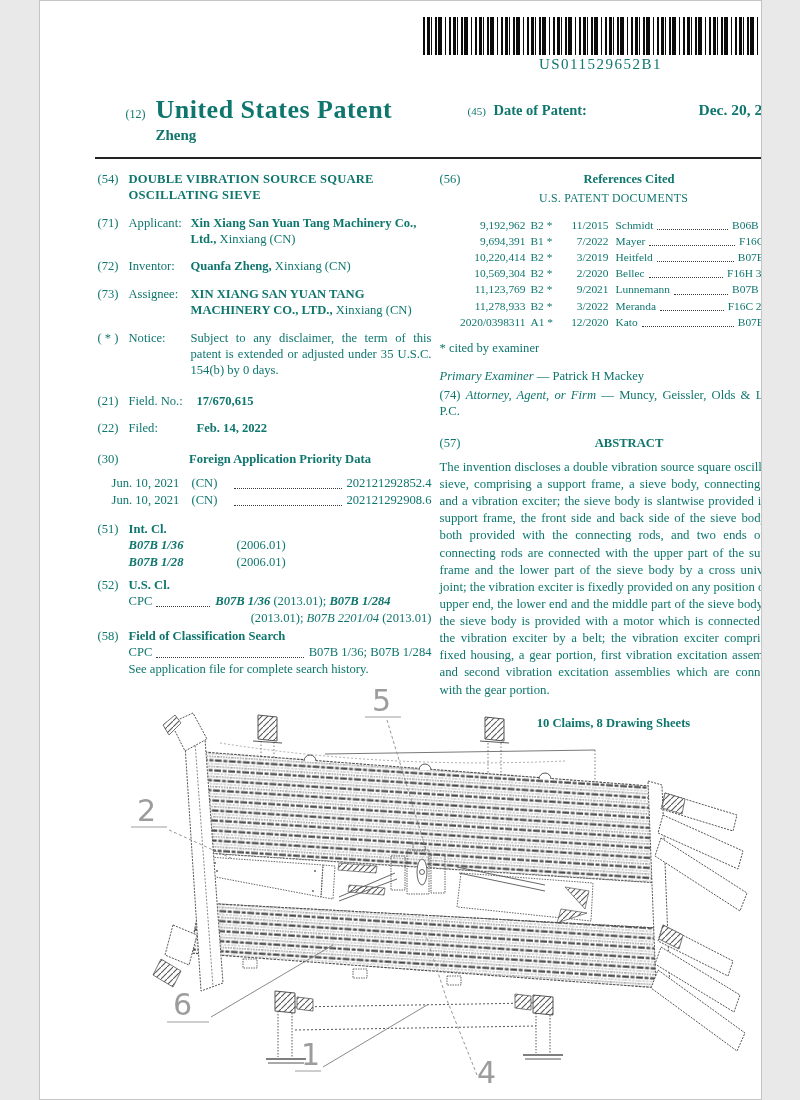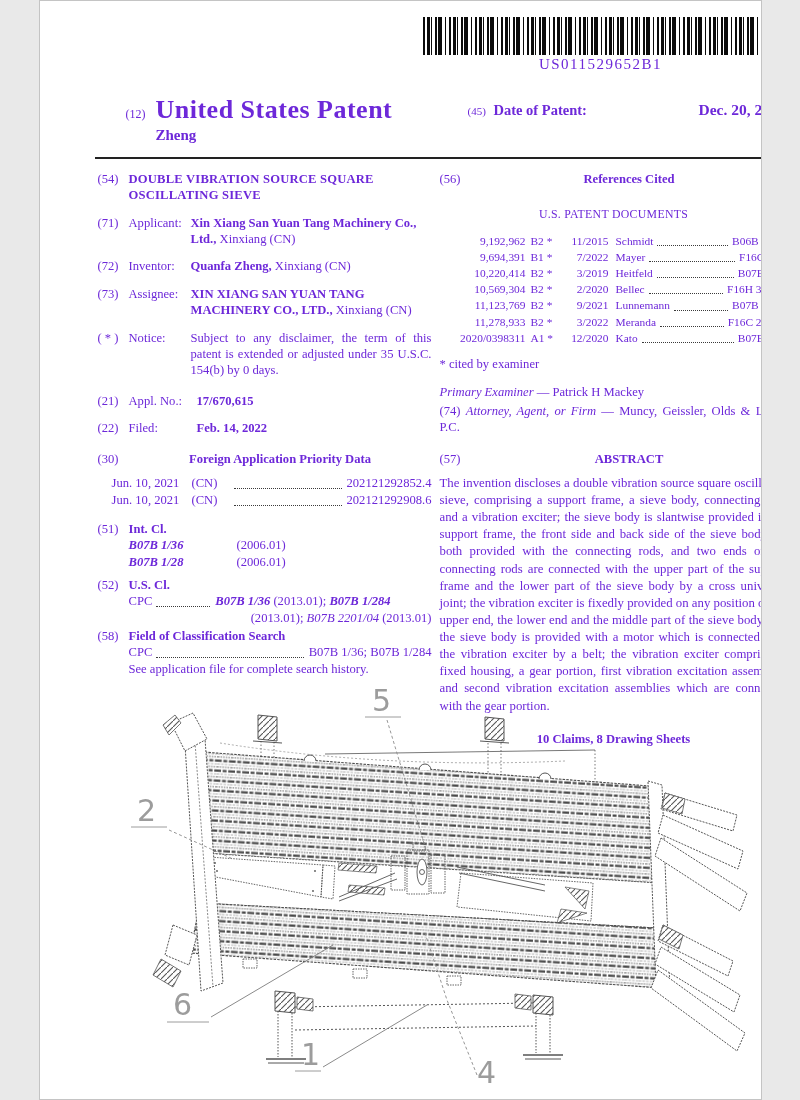--- a/index.html
+++ b/index.html
@@ -1,19 +1,19 @@
 <!DOCTYPE html>
 <html><head>
 <meta charset="utf-8">
 <style>
   html,body{margin:0;padding:0;background:#e9e9e9;}
   .page{
     position:relative;width:723px;height:1100px;margin:0 auto;
     background:#fff;border:1px solid #c4c4c4;box-sizing:border-box;
-    font-family:"Liberation Serif", serif;color:#6d28d9;overflow:hidden;
+    font-family:"Liberation Serif", serif;color:#0f766e;overflow:hidden;
   }
   
   .barcode-wrap{position:absolute;left:383px;top:16px;width:356px;text-align:center;}
   .barcode{
     height:38px;width:356px;
     background:repeating-linear-gradient(90deg,
       #0b0b0b 0 2px,#fff 2px 4px,#0b0b0b 4px 7px,#fff 7px 8px,
       #0b0b0b 8px 9px,#fff 9px 12px,#0b0b0b 12px 14px,#fff 14px 15px,
       #0b0b0b 15px 19px,#fff 19px 22px,#0b0b0b 22px 23px,#fff 23px 26px);
   }
@@ -143,21 +143,21 @@
       <span class="tag">( * )</span>
       <span class="etext lab-wrap">
         <span class="lab">Notice:</span>
         <span class="lab-val just">Subject to any disclaimer, the term of this patent is extended or adjusted under 35 U.S.C. 154(b) by 0 days.</span>
       </span>
     </div>
 
     <div class="entry">
       <span class="tag">(21)</span>
       <span class="etext lab-wrap">
-        <span class="lab" style="width:68px">Appl. No.:</span>
+        <span class="lab" style="width:68px">Field. No.:</span>
         <b class="nm">17/670,615</b>
       </span>
     </div>
 
     <div class="entry" style="margin-bottom:15px;">
       <span class="tag">(22)</span>
       <span class="etext lab-wrap">
         <span class="lab" style="width:68px">Filed:</span>
         <b class="nm">Feb. 14, 2022</b>
       </span>
@@ -213,21 +213,21 @@
     <div class="cpc-line">
       <span class="cpc-lab">CPC</span>
       <span class="dots-sm wfill"></span>
       <span style="white-space:nowrap">B07B 1/36; B07B 1/284</span>
     </div>
     <div class="f58-note">See application file for complete search history.</div>
   </div>
 
   <div class="col col-right">
 
-    <div class="entry" style="margin-bottom:20px;">
+    <div class="entry" style="margin-bottom:4px;">
       <span class="tag">(56)</span>
       <span class="center-head">References Cited</span>
     </div>
     <div class="subhead">U.S. PATENT DOCUMENTS</div>
 
     <div class="ref-row">
       <span class="ref-num">9,192,962</span>
       <span class="ref-kind">B2 *</span>
       <span class="ref-date">11/2015</span>
       <span class="ref-name">Schmidt</span>

